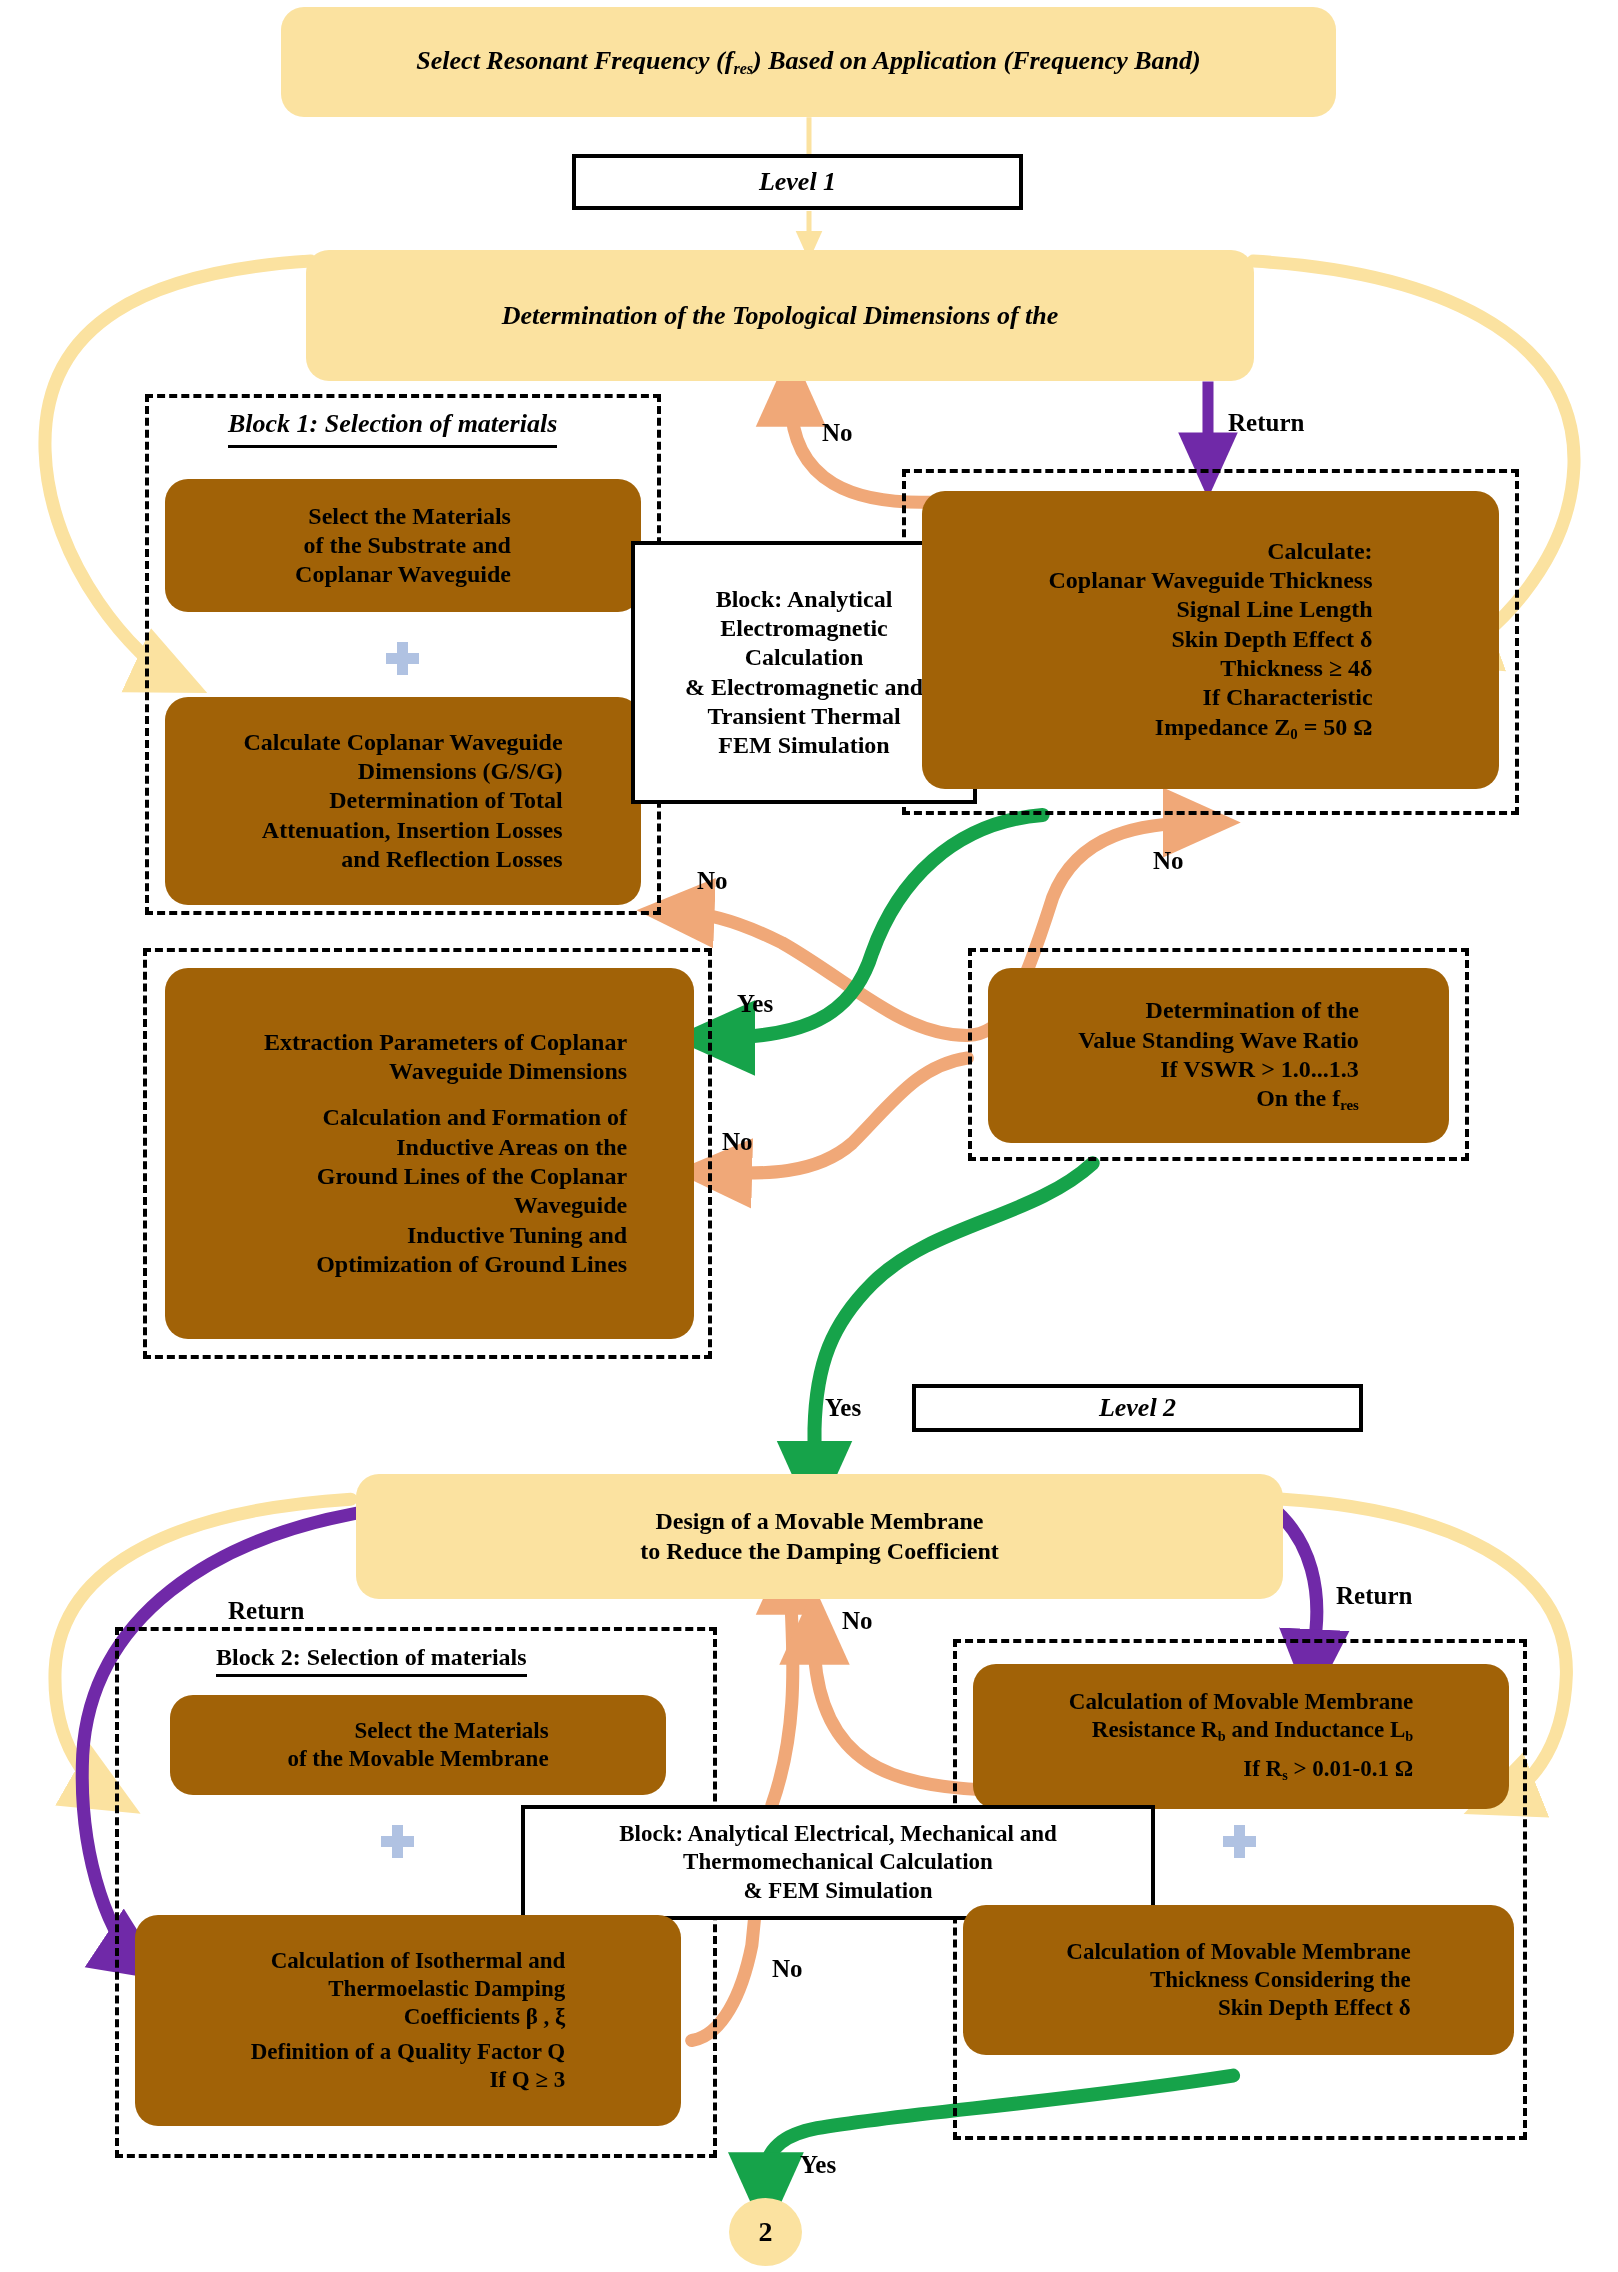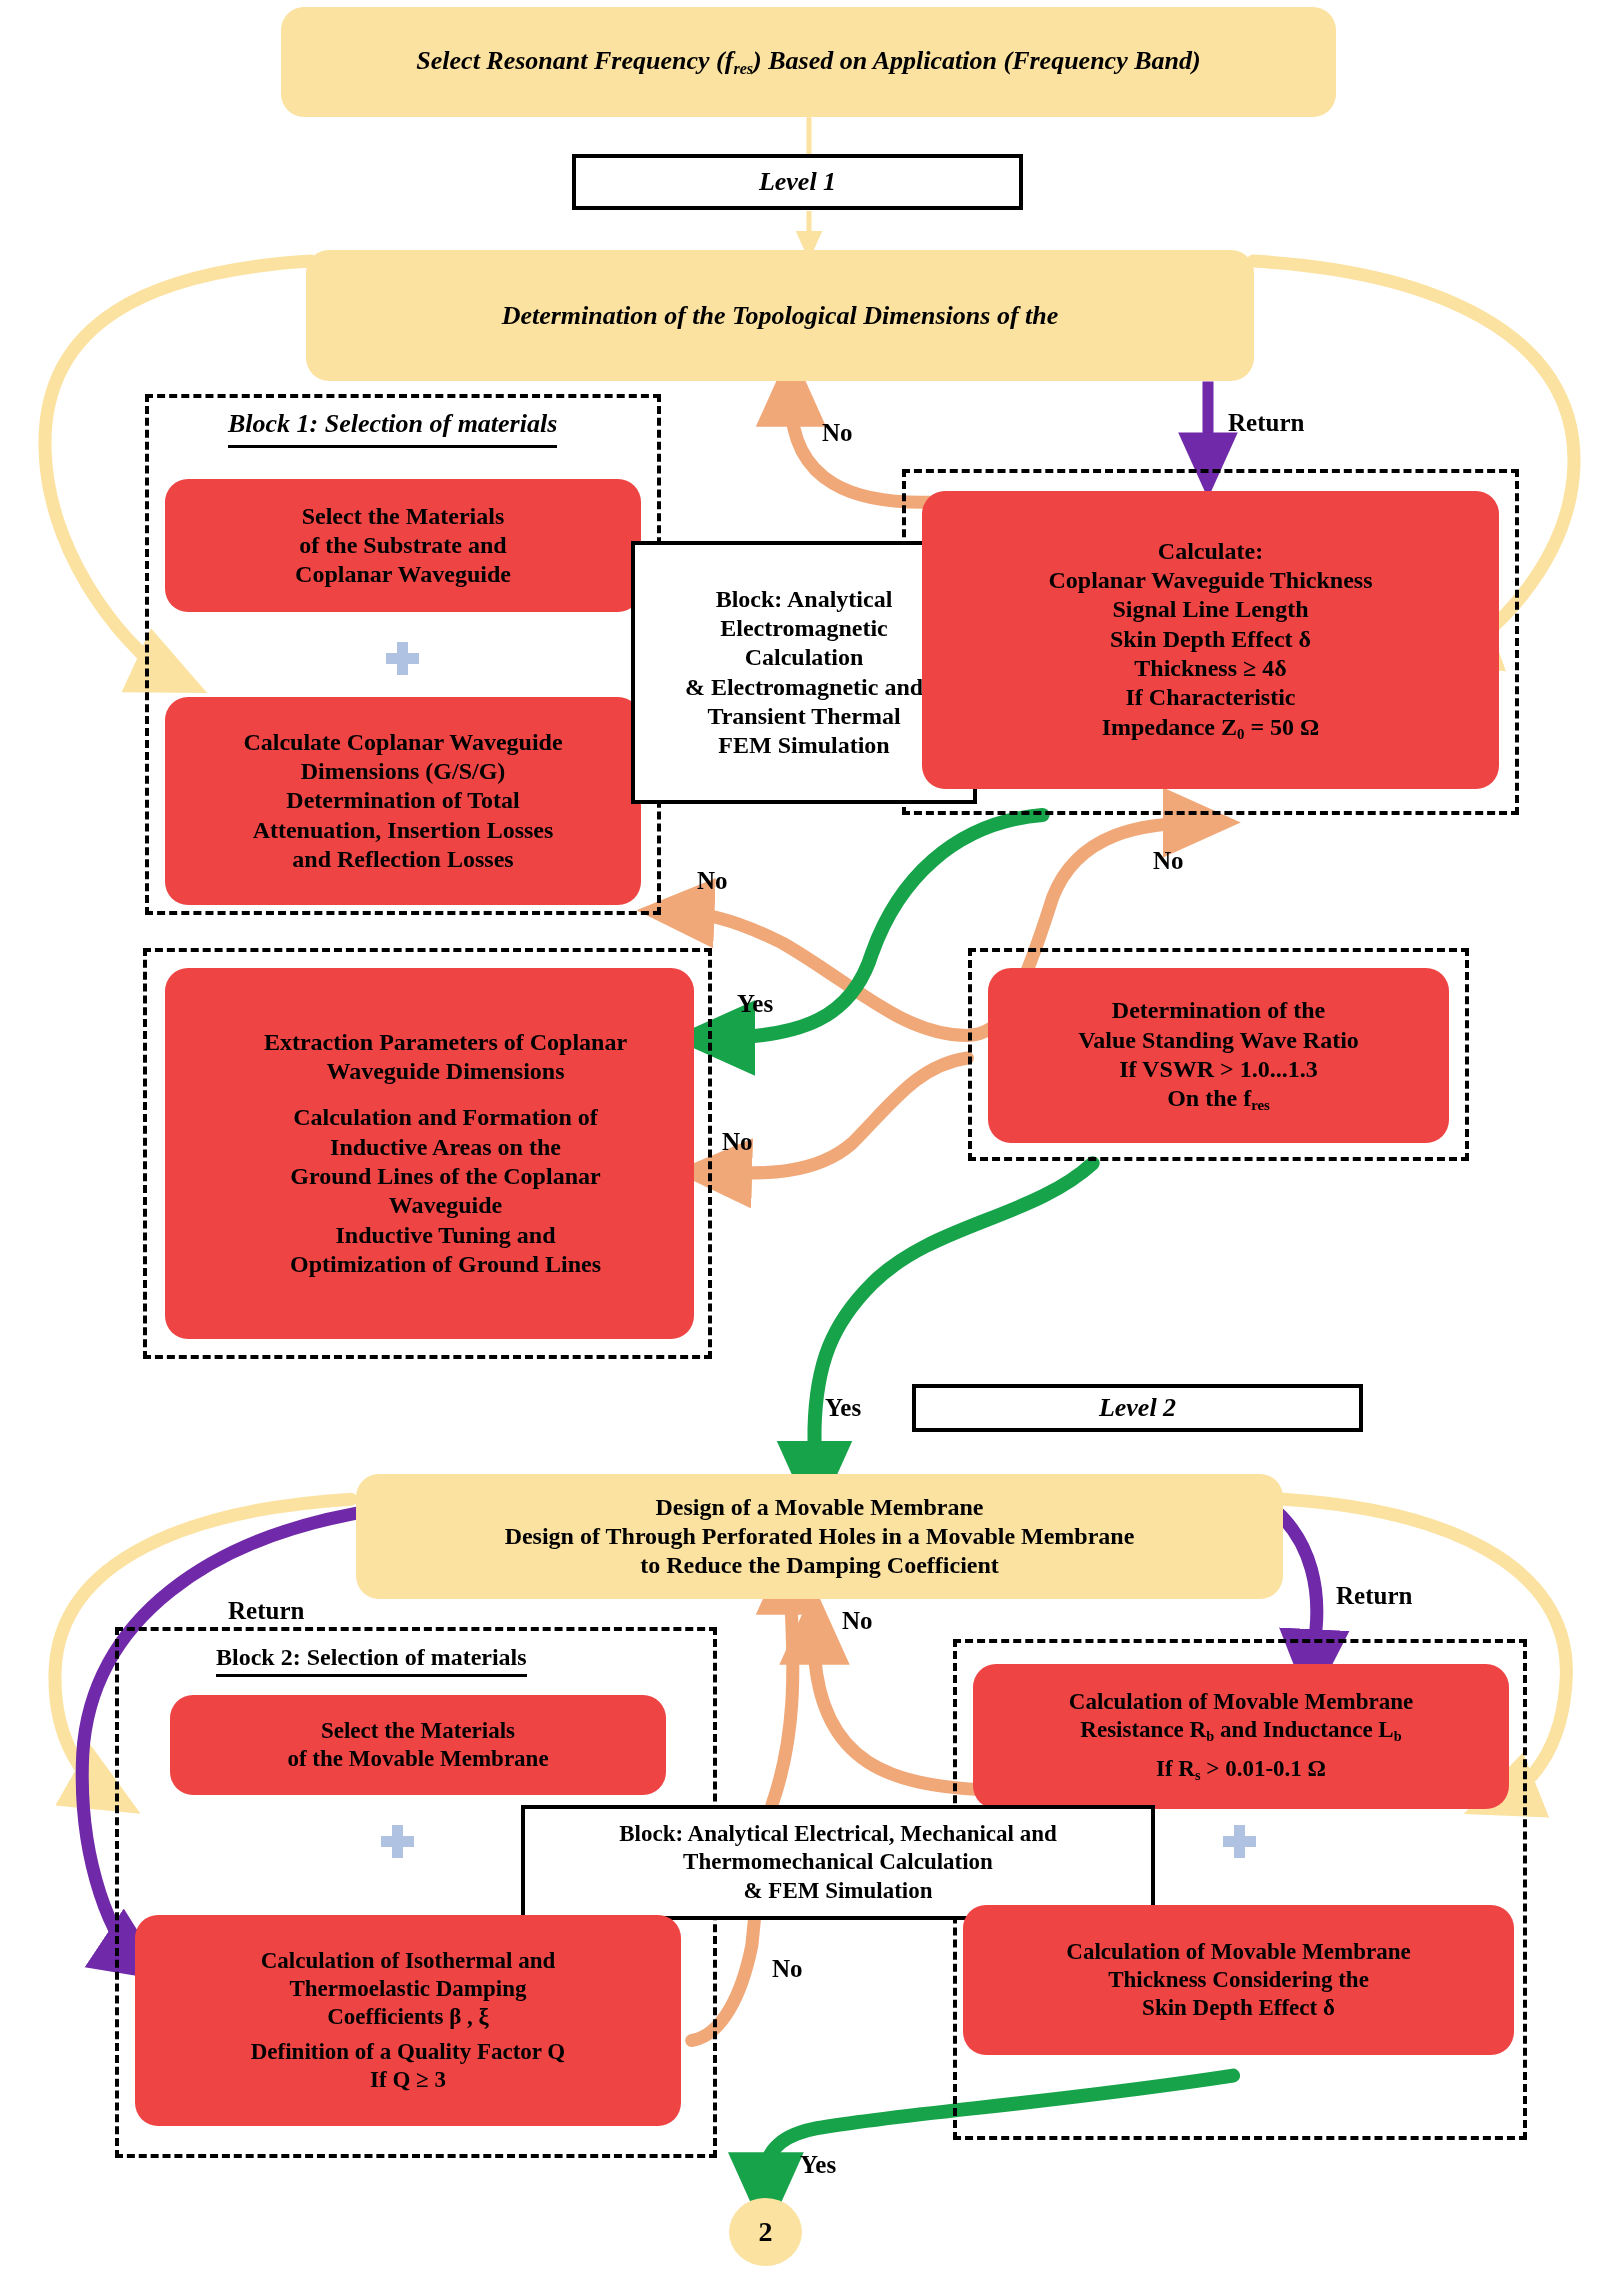--- a/index.html
+++ b/index.html
@@ -3,21 +3,21 @@
 <meta charset="utf-8">
 <style>
   html,body{margin:0;padding:0;background:#ffffff;}
   body{font-family:"Liberation Serif", serif;}
   #page{position:relative;width:1618px;height:2273px;background:#fff;overflow:hidden;}
   #wires{position:absolute;left:0;top:0;width:1618px;height:2273px;pointer-events:none;}
 
   .node{position:absolute;box-sizing:border-box;display:flex;align-items:center;justify-content:center;text-align:center;font-weight:bold;color:#000;line-height:1.22;}
 
   .yellow{background:#FBE2A0;border-radius:23px;}
-  .blue{background:#ef4444;border-radius:23px;}
+  .blue{background:#a16207;border-radius:23px;text-align:right;}
   .whitebox{background:#ffffff;border:4.5px solid #000;}
   .dashgroup{position:absolute;box-sizing:border-box;border:4.5px dashed #000;background:transparent;}
   .plain-label{position:absolute;font-weight:bold;color:#000;white-space:nowrap;}
   .circle{position:absolute;background:#FBE2A0;border-radius:50%;display:flex;align-items:center;justify-content:center;font-weight:bold;} .f46{font-size:23px;}
   .f48{font-size:24px;} .f52{font-size:26px;font-style:italic;} .f56{font-size:28px;}
 
   .plus{position:absolute;width:33px;height:33px;}
   .plus::before,.plus::after{content:"";position:absolute;background:#B0C2E2;}
   .plus::before{left:11px;top:0;width:11px;height:33px;}
   .plus::after{left:0;top:11px;width:33px;height:11px;}
@@ -178,21 +178,20 @@
     </div>
   </div>
 
   <div class="node whitebox f52" style="left:912px;top:1384px;width:451px;height:48px;">
     <span>Level 2</span>
   </div>
 
   <div class="node yellow f48" style="left:356px;top:1474px;width:927px;height:125px;">
     <div>
       <div>Design of a Movable Membrane</div>
-      <div>Design of Through Perforated Holes in a Movable Membrane</div>
       <div>to Reduce the Damping Coefficient</div>
     </div>
   </div>
 
   <div class="plain-label f48" style="left:216px;top:1644px;border-bottom:3px solid #000;padding-bottom:2.5px;">
     <span>Block 2: Selection of materials</span>
   </div>
 
   <div class="node blue f46" style="left:170px;top:1695px;width:496px;height:100px;">
     <div>

